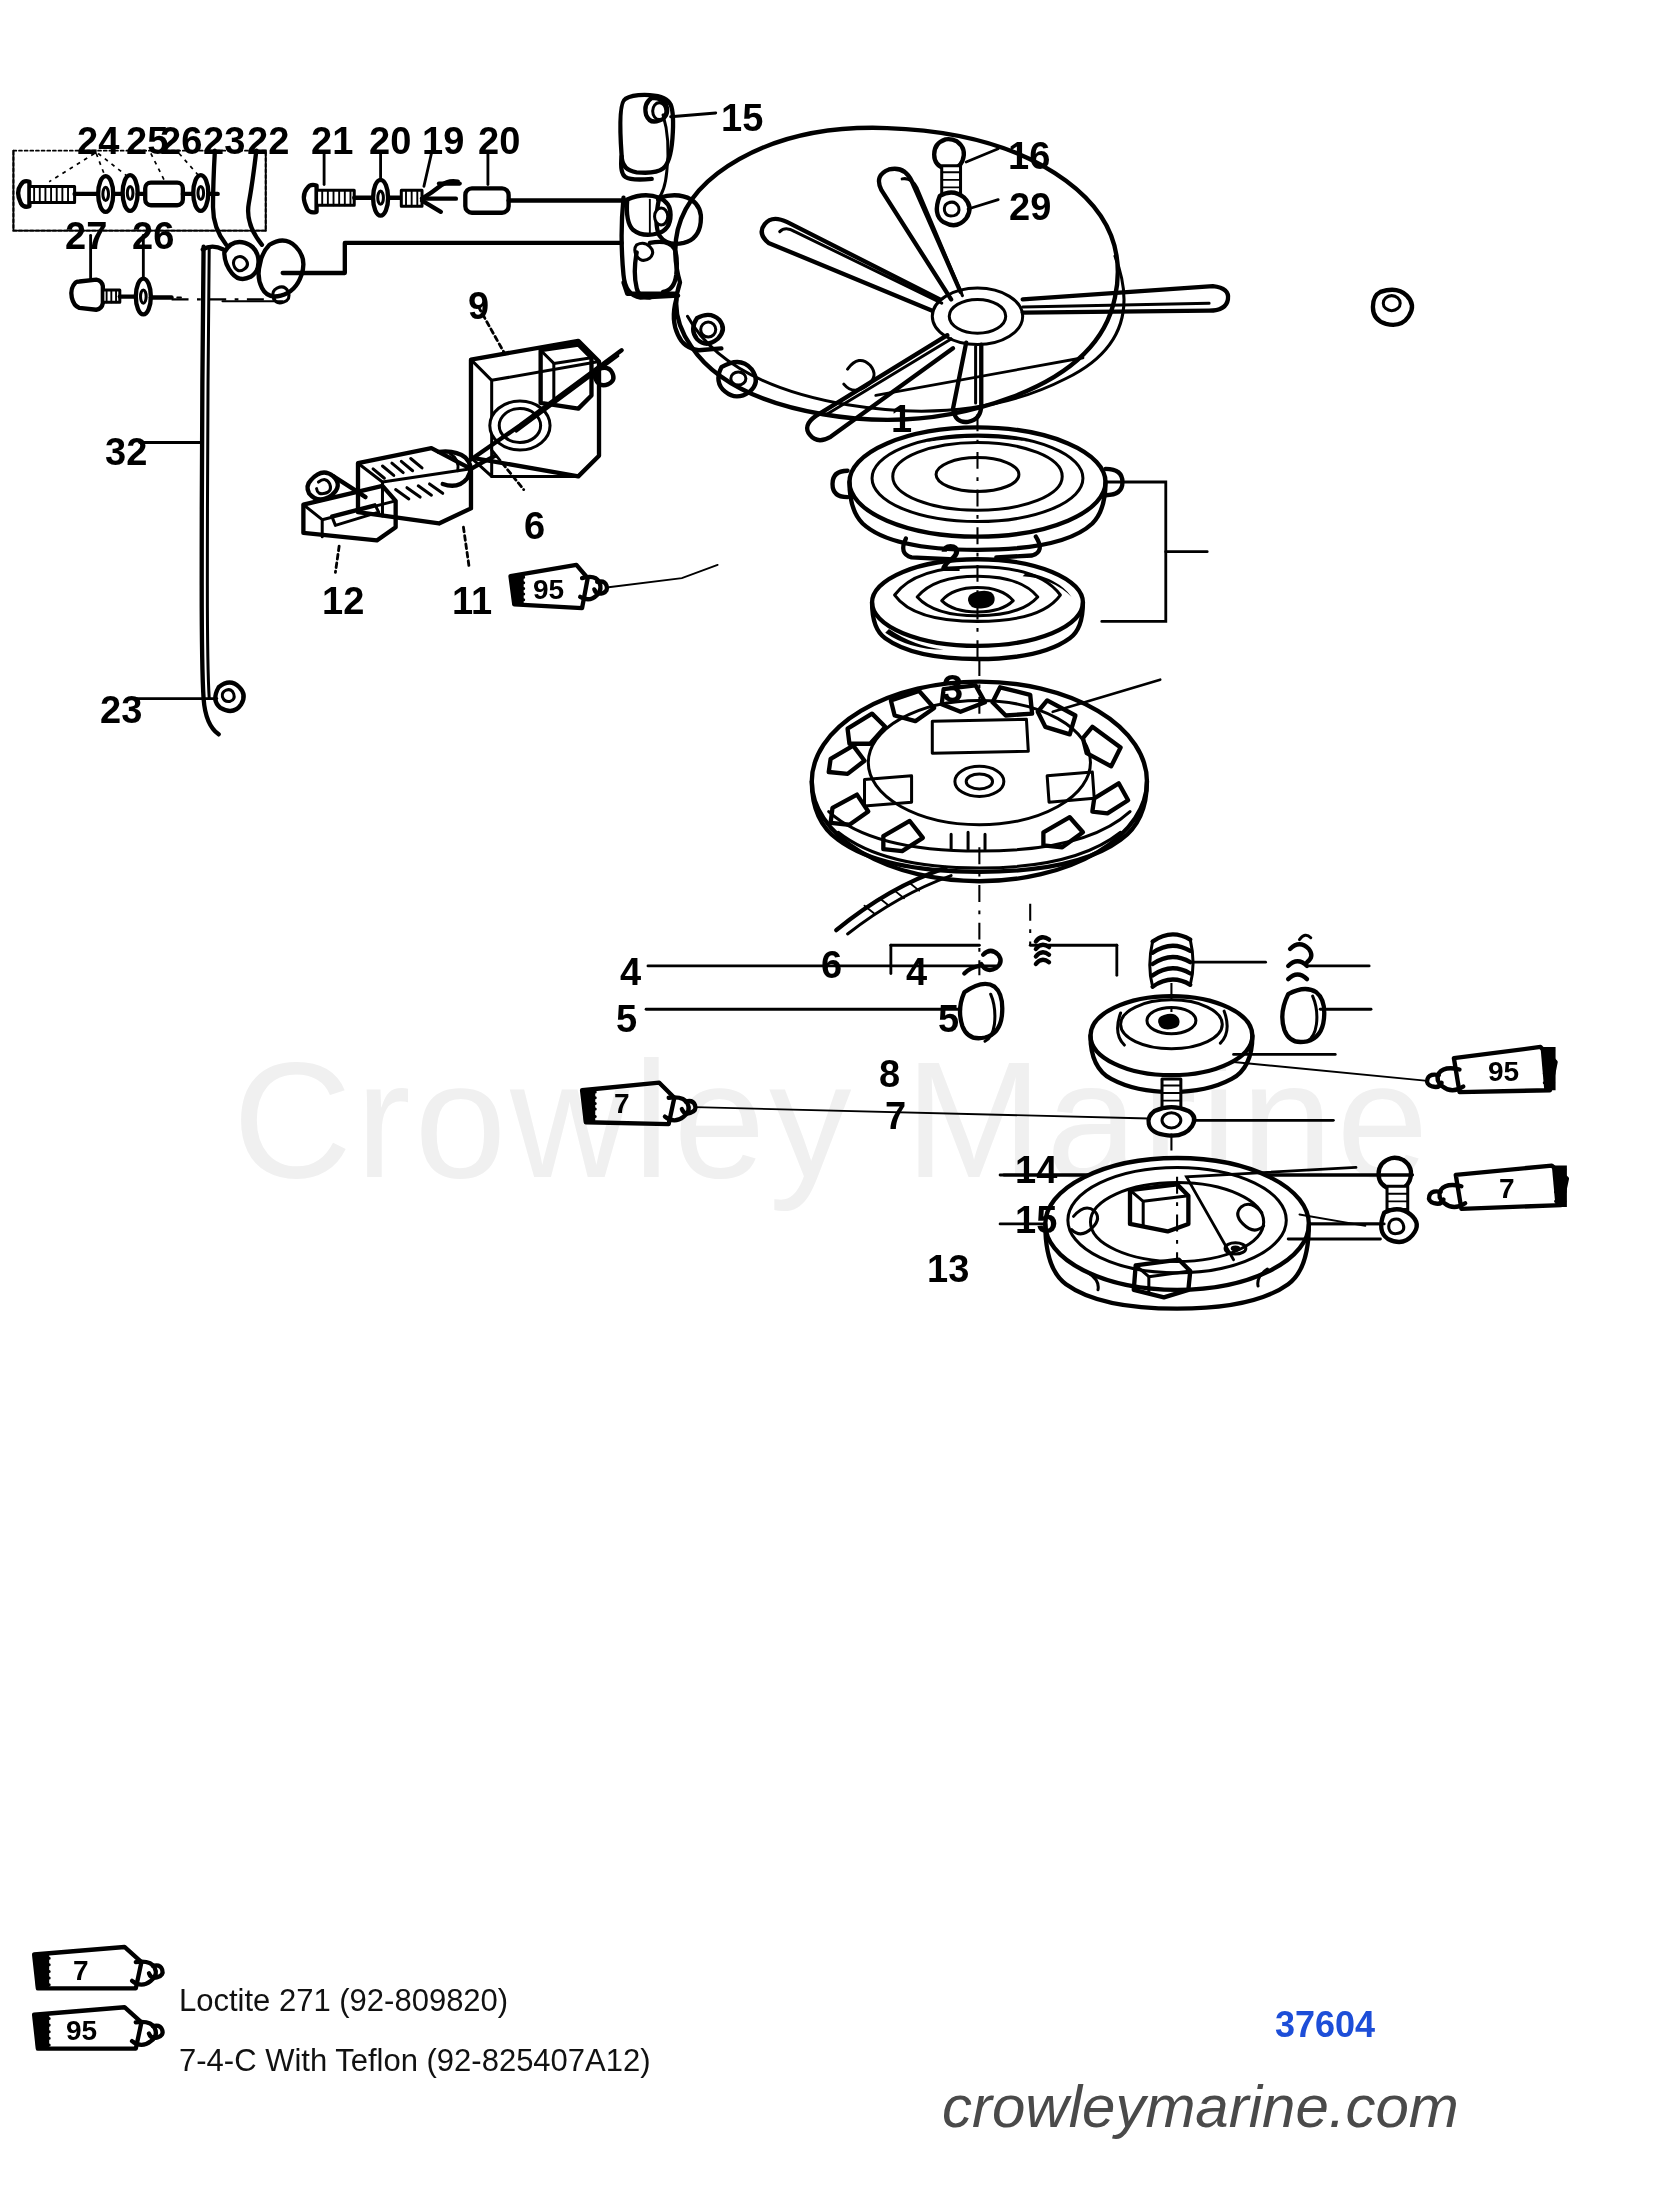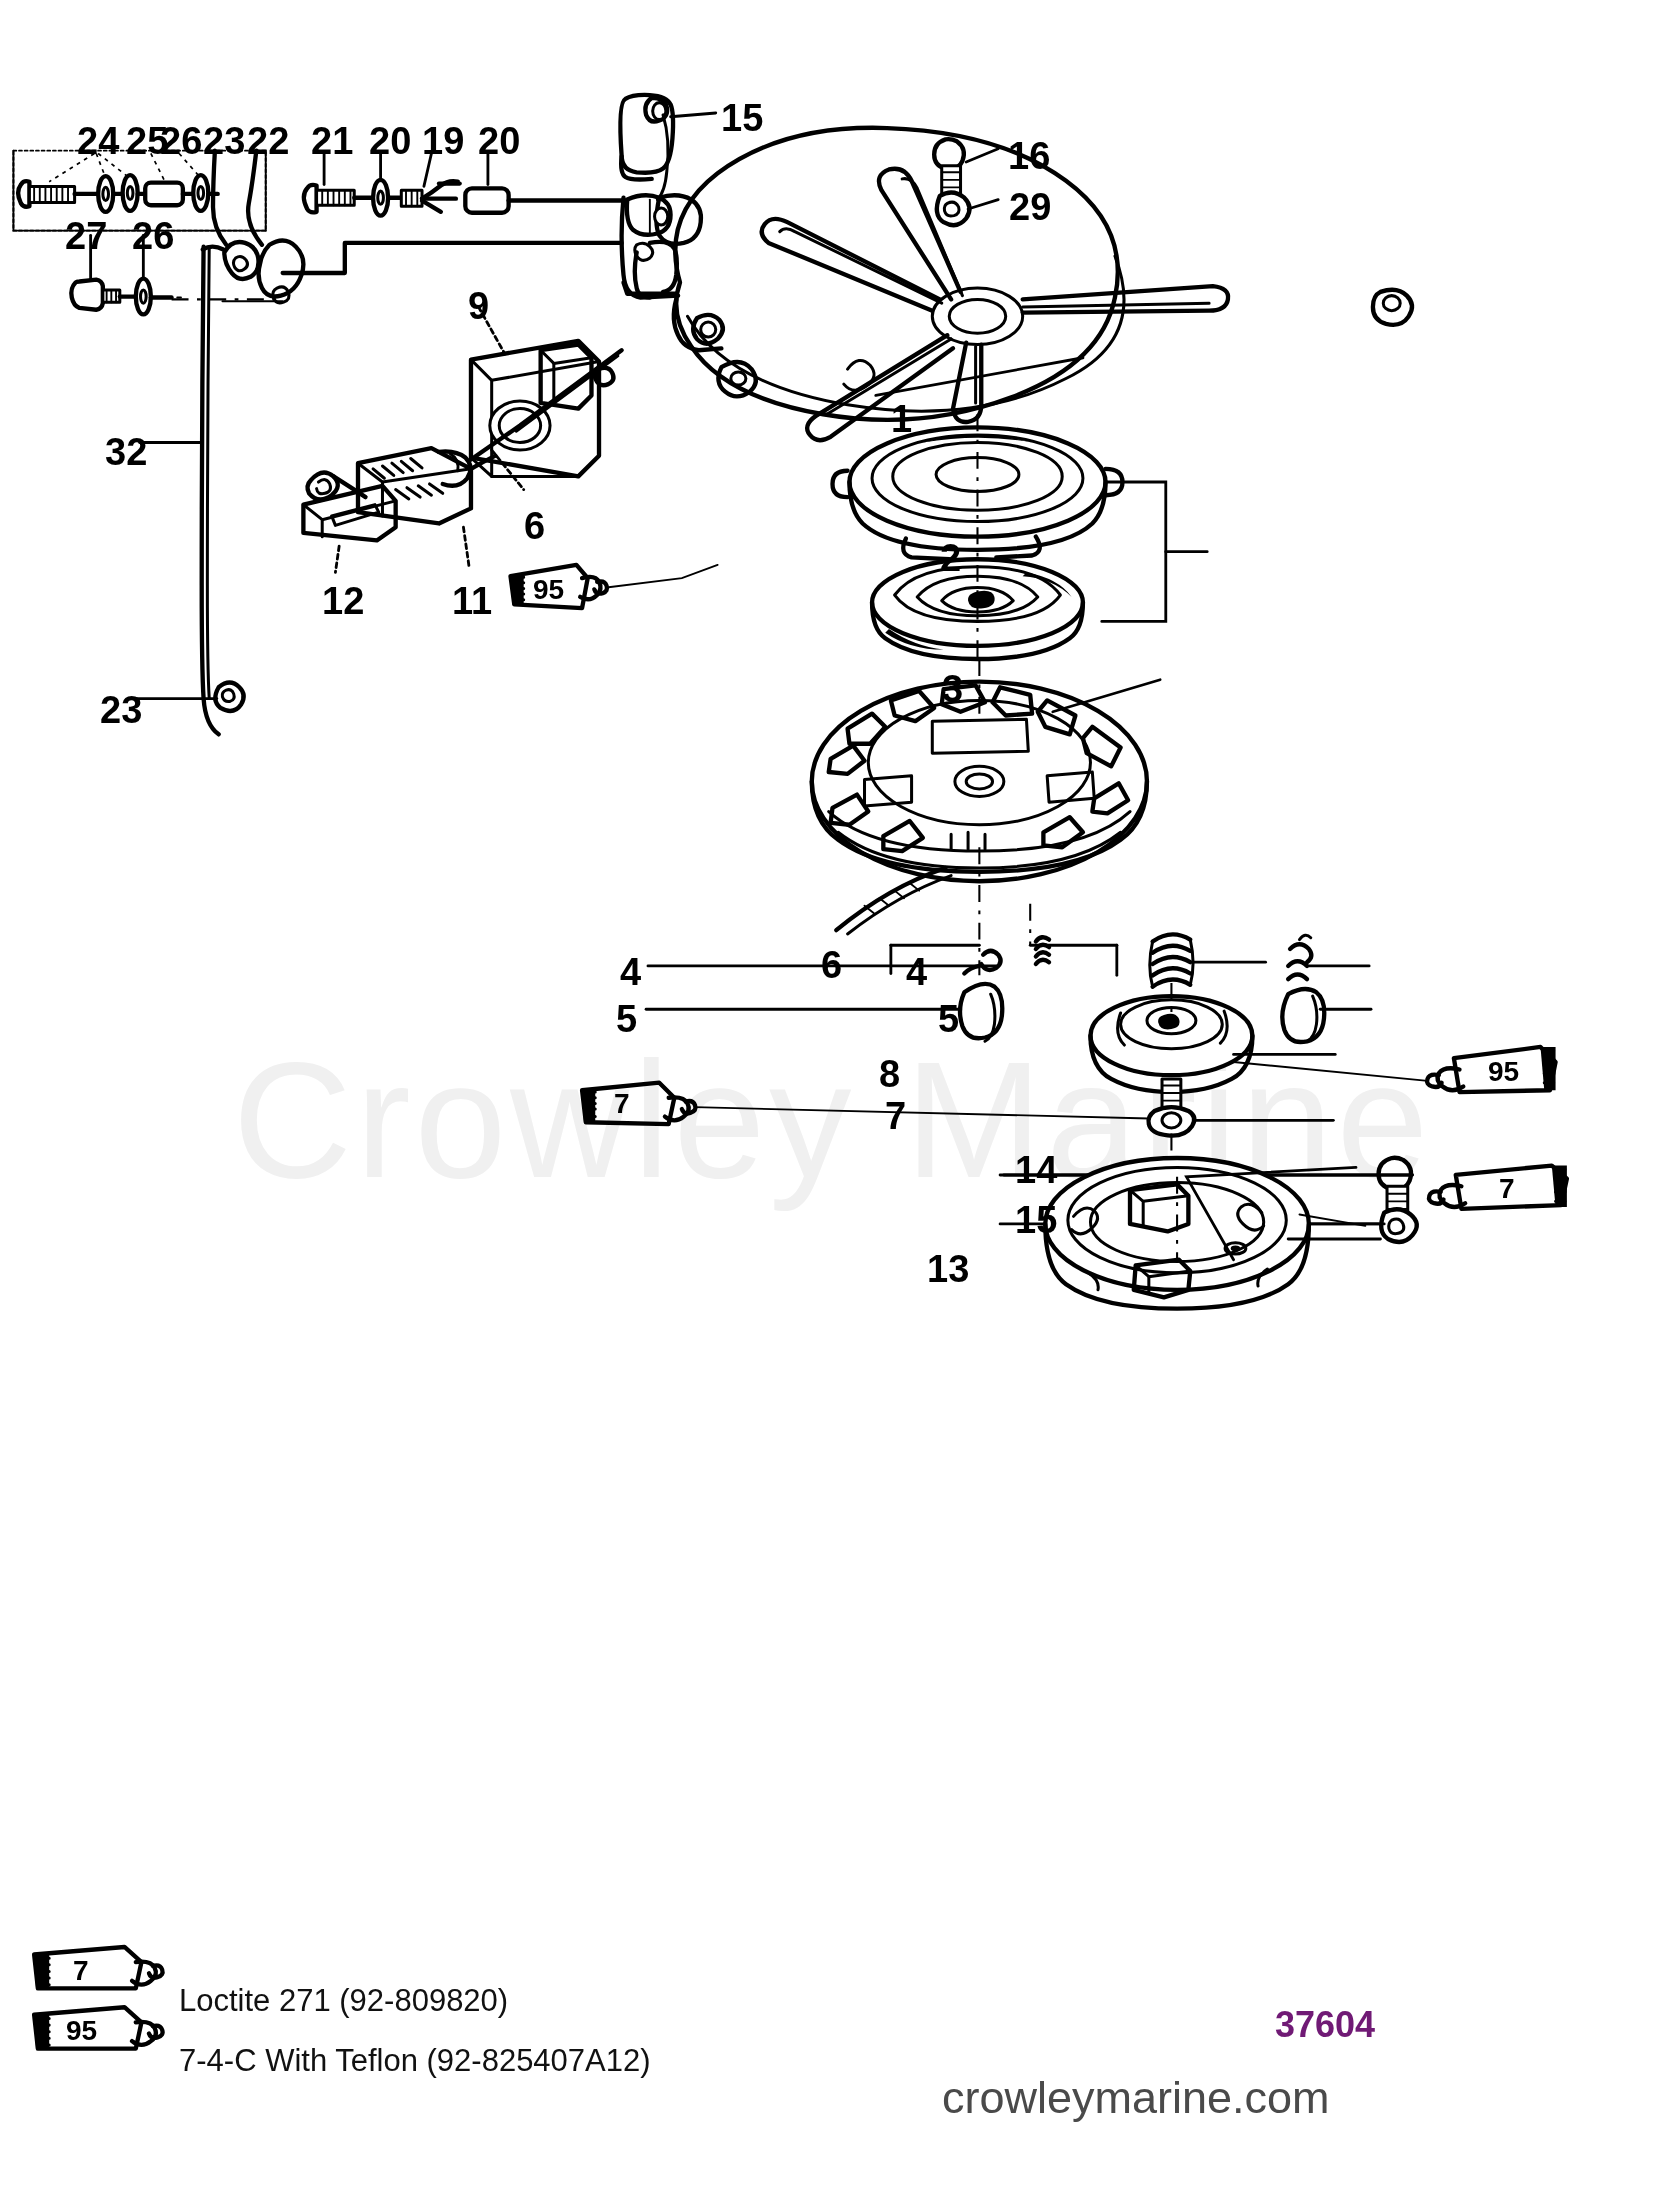--- a/index.html
+++ b/index.html
@@ -22,25 +22,25 @@
     font-family:"Liberation Sans", sans-serif;
     font-weight:bold;color:#000;font-size:38px;line-height:1;
     white-space:nowrap;user-select:none;
   }
   .legend-text{
     position:absolute;font-family:"Liberation Sans", sans-serif;
     font-size:31px;color:#111;white-space:nowrap;margin-top:28px;
   }
   .diagnum{
     position:absolute;z-index:5;font-family:"Liberation Sans", sans-serif;
-    font-weight:bold;font-size:36px;color:#701a75;
+    font-weight:bold;font-size:36px;color:#1d4ed8;
   }
   .brand{
     position:absolute;z-index:5;font-family:"Liberation Sans", sans-serif;
-    font-size:45px;color:#4a4a4a;letter-spacing:0px;white-space:nowrap;
+    font-size:60px;color:#4a4a4a;letter-spacing:0px;white-space:nowrap;font-style:italic;
   }
   .tubenum{
     font-family:"Liberation Sans", sans-serif;font-weight:bold;font-size:28px;
   }
 </style>
 </head>
 <body>
 
 <div id="sheet">
 

